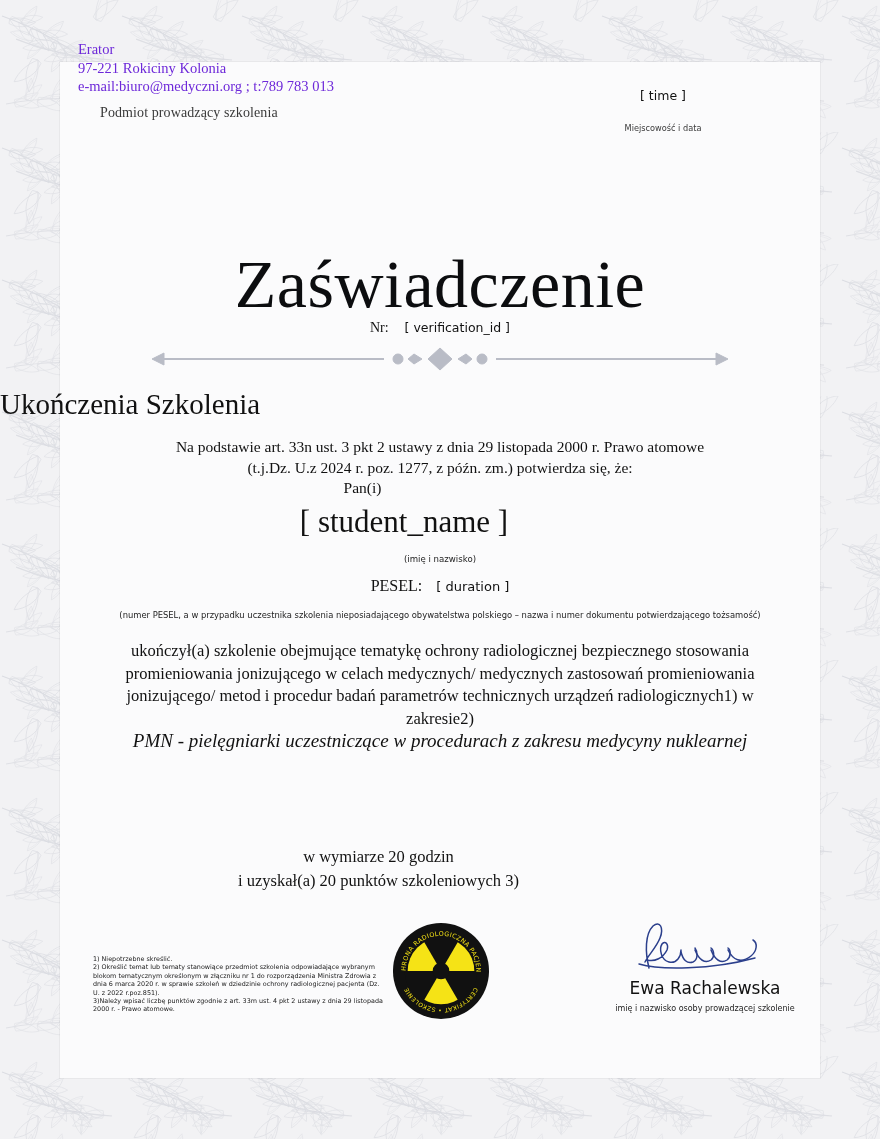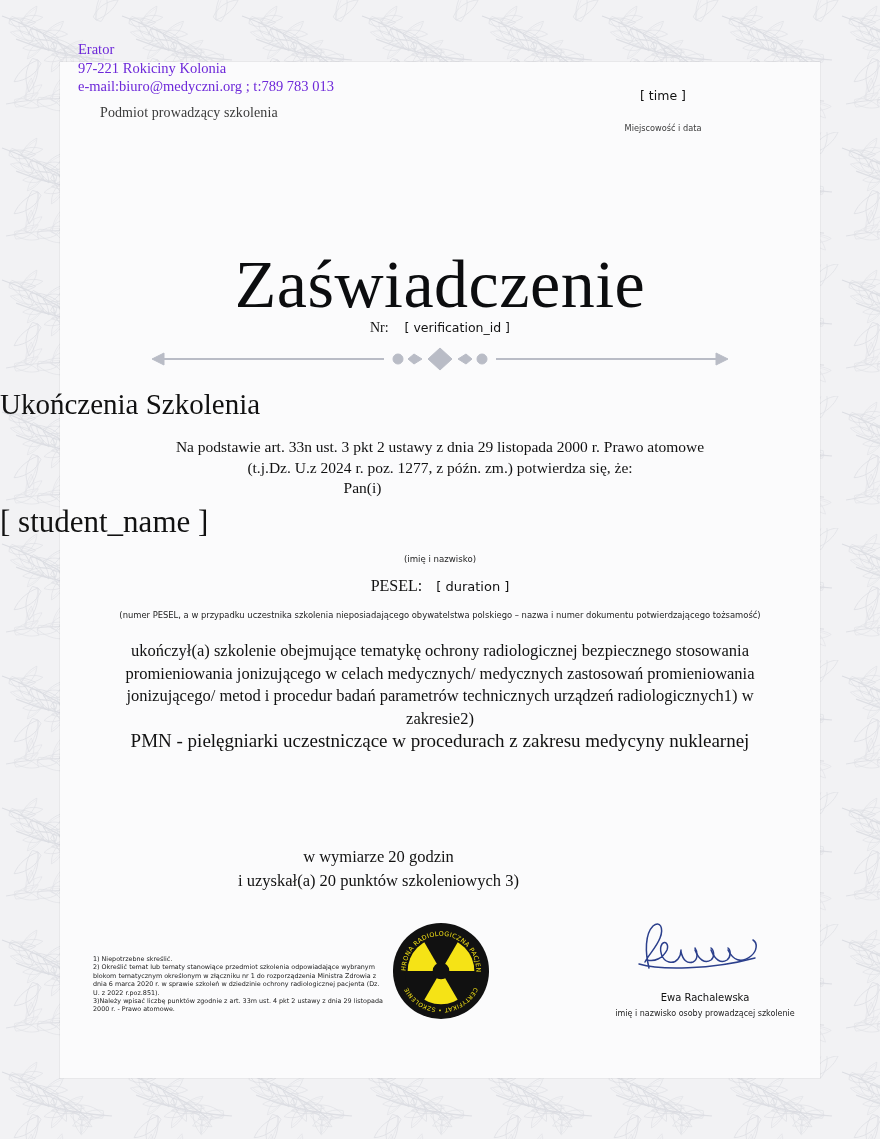--- a/index.html
+++ b/index.html
@@ -157,21 +157,21 @@
     width: 725px;
     text-align: center;
     font-size: 15.5px;
     color: #111;
   }
   .student {
     position: absolute;
     top: 504px;
     left: 0;
     width: 808px;
-    text-align: left;
+    text-align: center;
     font-size: 31px;
     color: #111;
   }
   .imie-cap {
     position: absolute;
     top: 554px;
     left: 0;
     width: 880px;
     text-align: center;
     font-family: "DejaVu Sans", sans-serif;
@@ -214,20 +214,21 @@
   }
   .scope {
     position: absolute;
     top: 728px;
     left: 112px;
     width: 656px;
     text-align: center;
     font-size: 19px;
     line-height: 26px;
     color: #111;
+    font-style: italic;
   }
   .hours {
     position: absolute;
     top: 845px;
     left: 0;
     width: 757px;
     text-align: center;
     font-size: 16.5px;
     line-height: 24px;
     color: #111;
@@ -258,23 +259,23 @@
   .signature {
     position: absolute;
     left: 560px;
     top: 918px;
     width: 290px;
     text-align: center;
   }
   .sig-svg { height: 56px; }
   .sig-name {
     font-family: "DejaVu Sans", sans-serif;
-    font-size: 10px;
-    color: #111;
-    margin-top: 14px;
+    font-size: 17px;
+    color: #111;
+    margin-top: 0;
   }
   .sig-cap {
     font-family: "DejaVu Sans", sans-serif;
     font-size: 8px;
     color: #222;
     margin-top: 6px;
   }
 </style>
 </head>
 <body>

